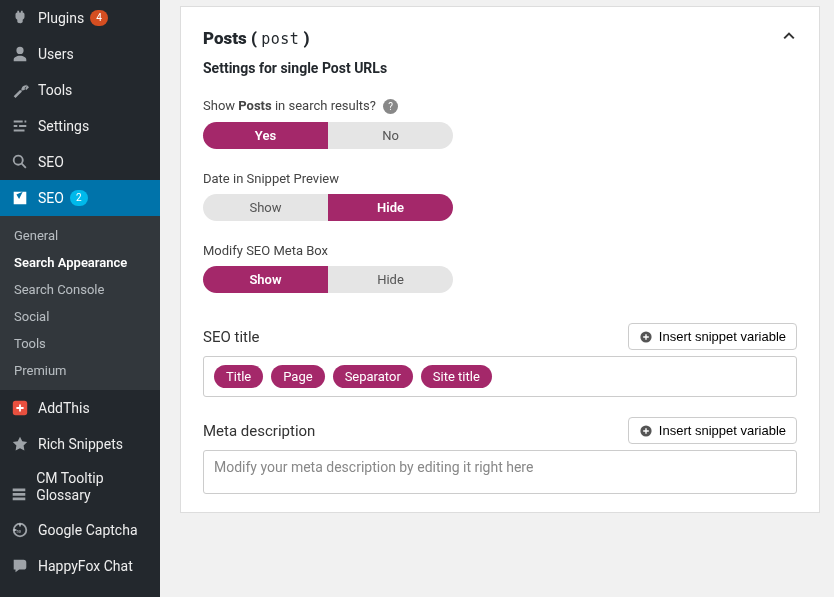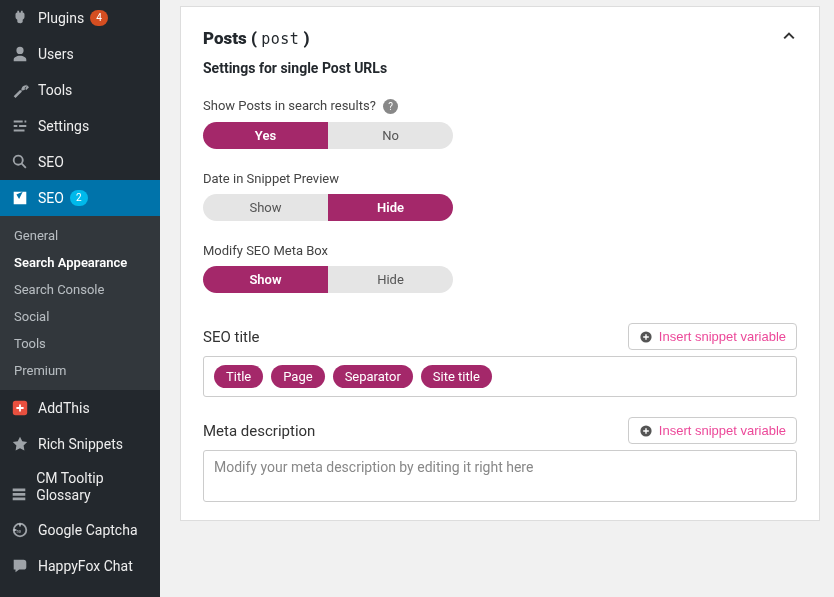--- a/index.html
+++ b/index.html
@@ -96,21 +96,21 @@
   .panel-title { font-size: 17px; color: #23282d; margin-bottom: 12px; }
   .panel-title code {
     font-family: Menlo, Consolas, monospace;
     font-size: 15px;
     color: #23282d;
     font-weight: 400;
     letter-spacing: 0.5px;
   }
   .panel-sub { font-weight: 700; font-size: 14px; color: #23282d; margin-bottom: 22px; }
   .setting-label { font-size: 13px; color: #444; margin-bottom: 8px; }
-  .setting-label .bold { font-weight: 400; }
+  .setting-label .bold { font-weight: 700; }
   .setting-help {
     display: inline-block;
     width: 15px; height: 15px;
     border-radius: 50%;
     background: #888; color: #fff;
     font-size: 10px; line-height: 15px;
     text-align: center;
     margin-left: 4px;
   }
   .toggle { display: flex; margin-bottom: 22px; }
@@ -140,21 +140,21 @@
     align-items: center;
     margin-bottom: 6px;
   }
   .field-label { font-size: 15px; color: #333; }
   .insert-btn {
     border: 1px solid #ccc;
     background: #fff;
     border-radius: 4px;
     padding: 5px 10px;
     font-size: 13px;
-    color: #ec4899;
+    color: #000000;
     display: inline-flex;
     align-items: center;
     cursor: pointer;
   }
   .insert-btn .plus-icon {
     display: inline-flex;
     margin-right: 6px;
   }
   .field-box {
     border: 1px solid #ccc;
@@ -167,21 +167,21 @@
     background: #a4286a;
     color: #fff;
     border-radius: 14px;
     padding: 4px 12px;
     font-size: 13px;
   }
   .meta-box {
     border: 1px solid #ccc;
     border-radius: 3px;
     padding: 8px 10px;
-    height: 52px;
+    height: 44px;
     color: #888;
     font-size: 14px;
   }
   .chev {
     font-size: 18px;
     cursor: pointer;
     color: #333;
   }
 </style>
 </head>

